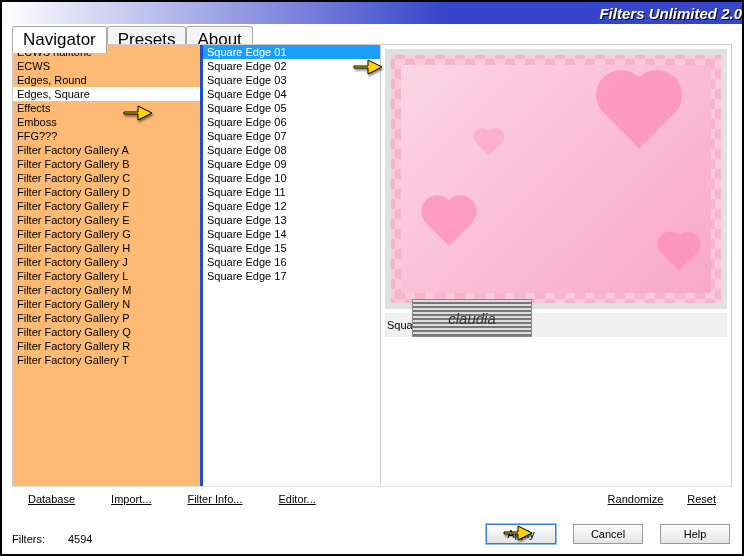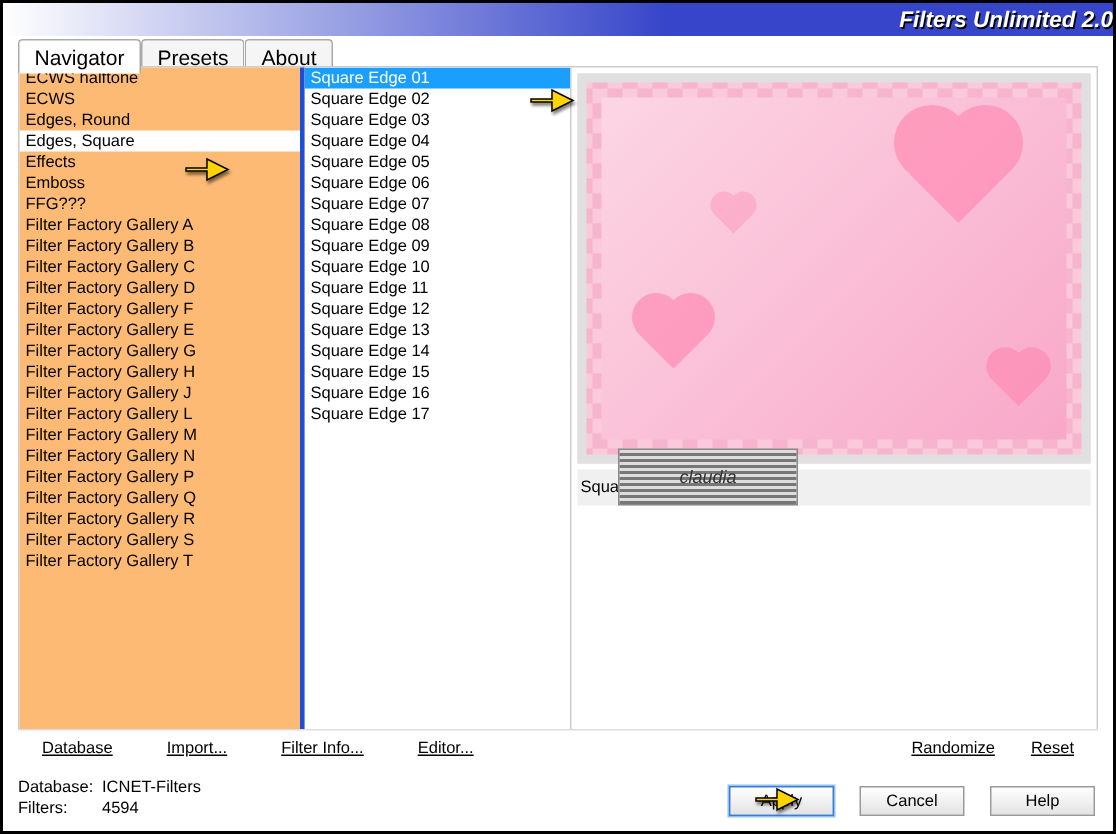--- a/index.html
+++ b/index.html
@@ -1,21 +1,21 @@
 <!DOCTYPE html>
 <html><head>
 <meta charset="utf-8">
 <style>
 * { box-sizing: border-box; margin: 0; padding: 0; font-family: Tahoma, Arial, sans-serif; }
 body { background: #fff; width: 744px; height: 556px; overflow: hidden; border: 2px solid #000; position: relative; }
 
 .title-bar { position: absolute; top: 0; right: 0; left: 0; height: 22px; background: linear-gradient(to right, #fff 0%, #3645c9 60%, #3645c9 100%); display: flex; justify-content: flex-end; align-items: center; }
 .title-bar-text { color: #fff; font-weight: bold; font-style: italic; font-size: 15px; text-shadow: 1px 1px 0 #000; }
 
-.tab-strip { position: absolute; top: 24px; left: 10px; display: flex; font-size: 14px; }
+.tab-strip { position: absolute; top: 24px; left: 10px; display: flex; font-size: 17px; }
 .tab { border: 1px solid #aaa; border-bottom: none; background: #f5f5f5; padding: 3px 10px; border-radius: 3px 3px 0 0; cursor: pointer; }
 .tab.active { background: #fff; font-weight: normal; position: relative; z-index: 2; }
 
 .content-area { position: absolute; top: 42px; left: 10px; right: 10px; bottom: 62px; border: 1px solid #ccc; background: #fff; display: flex; }
 
 .category-list { width: 190px; border-right: 3px solid #1d4ed8; overflow-y: scroll; font-size: 11px; background: #fdba74; position: relative; }
 .category-item { padding: 1px 4px; white-space: nowrap; cursor: pointer; }
 .category-item.sel { background: #fff; }
 
 .filter-list { width: 178px; border-right: 1px solid #ccc; overflow-y: auto; font-size: 11px; background: #fff; }
@@ -30,21 +30,21 @@
   linear-gradient(45deg, transparent 75%, #f1a0c0 75%),
   linear-gradient(-45deg, transparent 75%, #f1a0c0 75%);
   background-size: 20px 20px; background-position: 0 0, 0 10px, 10px -10px, -10px 0; opacity: .5; }
 .pink-fill { position: absolute; inset: 10px; background: linear-gradient(135deg, #fcd6e4 0%, #f8a8c8 100%); }
 .heart { position: absolute; width: 36px; height: 36px; background: #ff8cb4; transform: rotate(-45deg); border-radius: 4px 0 0 0; opacity: .7; }
 .heart::before, .heart::after { content: ""; position: absolute; width: 36px; height: 36px; background: #ff8cb4; border-radius: 50%; }
 .heart::before { top: -18px; left: 0; }
 .heart::after { top: 0; left: 18px; }
 .preview-caption { font-size: 11px; padding: 6px 2px; background: #f0f0f0; margin-top: 4px; }
 
-.watermark { position: absolute; left: 410px; top: 297px; width: 120px; height: 38px; background: repeating-linear-gradient(0deg,#777 0 2px,#ddd 2px 4px); border: 1px solid #888; display: flex; align-items: center; justify-content: center; font-size: 12px; font-style: italic; color:#333; z-index: 20; }
+.watermark { position: absolute; left: 410px; top: 297px; width: 120px; height: 38px; background: repeating-linear-gradient(0deg,#777 0 2px,#ddd 2px 4px); border: 1px solid #888; display: flex; align-items: center; justify-content: center; font-size: 15px; font-style: italic; color:#333; z-index: 20; }
 
 .mid-buttons { position: absolute; left: 10px; right: 10px; bottom: 44px; height: 24px; display: flex; align-items: center; font-size: 11px; padding: 0 16px; border-top: 1px solid #ddd; background: #fff; }
 .mid-buttons .link-btn { text-decoration: underline; margin-right: 36px; cursor: pointer; }
 .mid-buttons .spacer { flex: 1; }
 
 .status-bar { position: absolute; left: 10px; bottom: 8px; font-size: 11px; line-height: 14px; }
 .status-bar .lbl { display: inline-block; width: 56px; }
 
 .bottom-buttons { position: absolute; right: 12px; bottom: 10px; display: flex; gap: 17px; }
 .btn { font-size: 11px; padding: 3px 0; width: 70px; text-align: center; border: 1px solid #999; background: linear-gradient(#fff,#e3e3e3); cursor: pointer; }
@@ -88,21 +88,20 @@
       <div class="category-item">Filter Factory Gallery E</div>
       <div class="category-item">Filter Factory Gallery G</div>
       <div class="category-item">Filter Factory Gallery H</div>
       <div class="category-item">Filter Factory Gallery J</div>
       <div class="category-item">Filter Factory Gallery L</div>
       <div class="category-item">Filter Factory Gallery M</div>
       <div class="category-item">Filter Factory Gallery N</div>
       <div class="category-item">Filter Factory Gallery P</div>
       <div class="category-item">Filter Factory Gallery Q</div>
       <div class="category-item">Filter Factory Gallery R</div>
-      <div class="category-item">Filter Factory Gallery S</div>
       <div class="category-item">Filter Factory Gallery T</div>
     </div>
   <div class="filter-list" id="filter-list">
       <div class="filter-item sel">Square Edge 01</div>
       <div class="filter-item">Square Edge 02</div>
       <div class="filter-item">Square Edge 03</div>
       <div class="filter-item">Square Edge 04</div>
       <div class="filter-item">Square Edge 05</div>
       <div class="filter-item">Square Edge 06</div>
       <div class="filter-item">Square Edge 07</div>
@@ -139,21 +138,20 @@
   <span class="link-btn">Database</span>
   <span class="link-btn">Import...</span>
   <span class="link-btn">Filter Info...</span>
   <span class="link-btn">Editor...</span>
   <span class="spacer"></span>
   <span class="link-btn" style="margin-right:24px">Randomize</span>
   <span class="link-btn" style="margin-right:0">Reset</span>
 </div>
 
 <div class="status-bar">
-  <div><span class="lbl">Database:</span><span>ICNET-Filters</span></div>
   <div><span class="lbl">Filters:</span><span>4594</span></div>
 </div>
 
 <div class="bottom-buttons">
   <div class="btn primary">Apply</div>
   <div class="btn">Cancel</div>
   <div class="btn">Help</div>
 </div>
 
 <div class="pointer" style="top:52px;left:350px">

